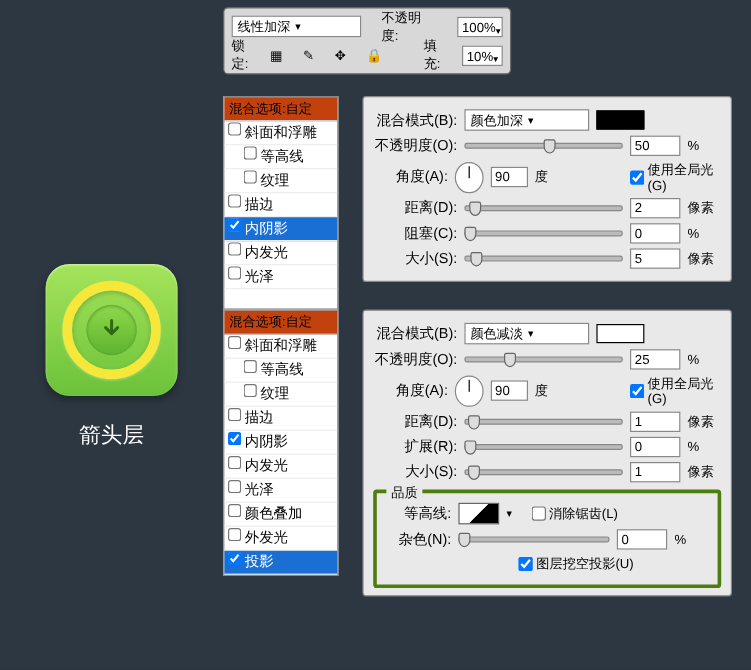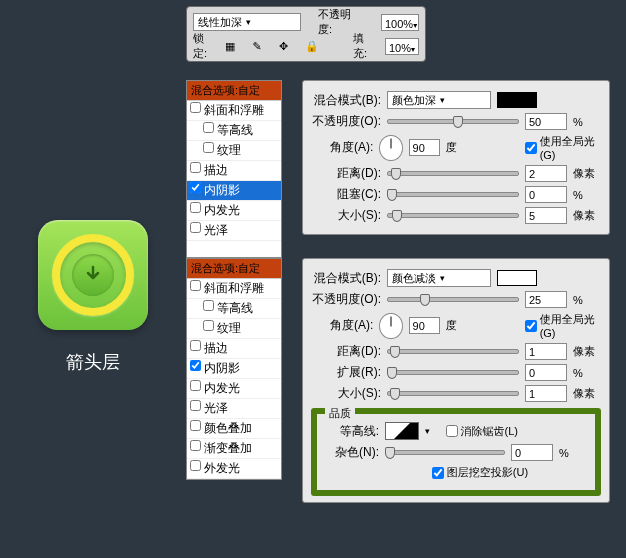--- a/index.html
+++ b/index.html
@@ -150,21 +150,21 @@
     background:#fff; position:relative;
   }
   .angle-dial::after {
     content:""; position:absolute; left:50%; top:50%;
     width:10px; height:1px; background:#000;
     transform-origin:left center; transform:rotate(-90deg);
   }
   .chk { display:inline-flex; align-items:center; gap:3px; font-size:11px;margin-left:48px; }
   .chk input { width:12px; height:12px; }
   .fs {
-    border:6px solid #4d7c0f; border-radius:3px;
+    border:3px solid #4d7c0f; border-radius:3px;
     margin-top:6px; padding:4px 8px 6px;
     position:relative;
   }
   .fs-legend {
     position:absolute; top:-8px; left:8px;
     background:#e9e9e9; padding:0 4px; font-size:11px;
   }
   .contour-swatch {
     width:34px; height:18px; background:linear-gradient(135deg,#fff 49%,#000 51%);
     border:1px solid #666;
@@ -284,25 +284,25 @@
       <div class="sl-item">
         <input type="checkbox" style="">
         <span>光泽</span>
       </div>
       <div class="sl-item">
         <input type="checkbox" style="">
         <span>颜色叠加</span>
       </div>
       <div class="sl-item">
         <input type="checkbox" style="">
-        <span>渐变叠加</span>
-      </div>
-      <div class="sl-item">
-        <input type="checkbox" style="">
         <span>外发光</span>
+      </div>
+      <div class="sl-item sel">
+        <input type="checkbox" checked="" style="">
+        <span>投影</span>
       </div>
     </div>
 </div>
 
 <div class="prop-panel" id="prop-panel-1">
   <div class="prop-row">
     <span class="prop-label">混合模式(B):</span>
     <div class="select" style="width:104px">
       <span>颜色加深</span>
       <span class="chev">▾</span>

